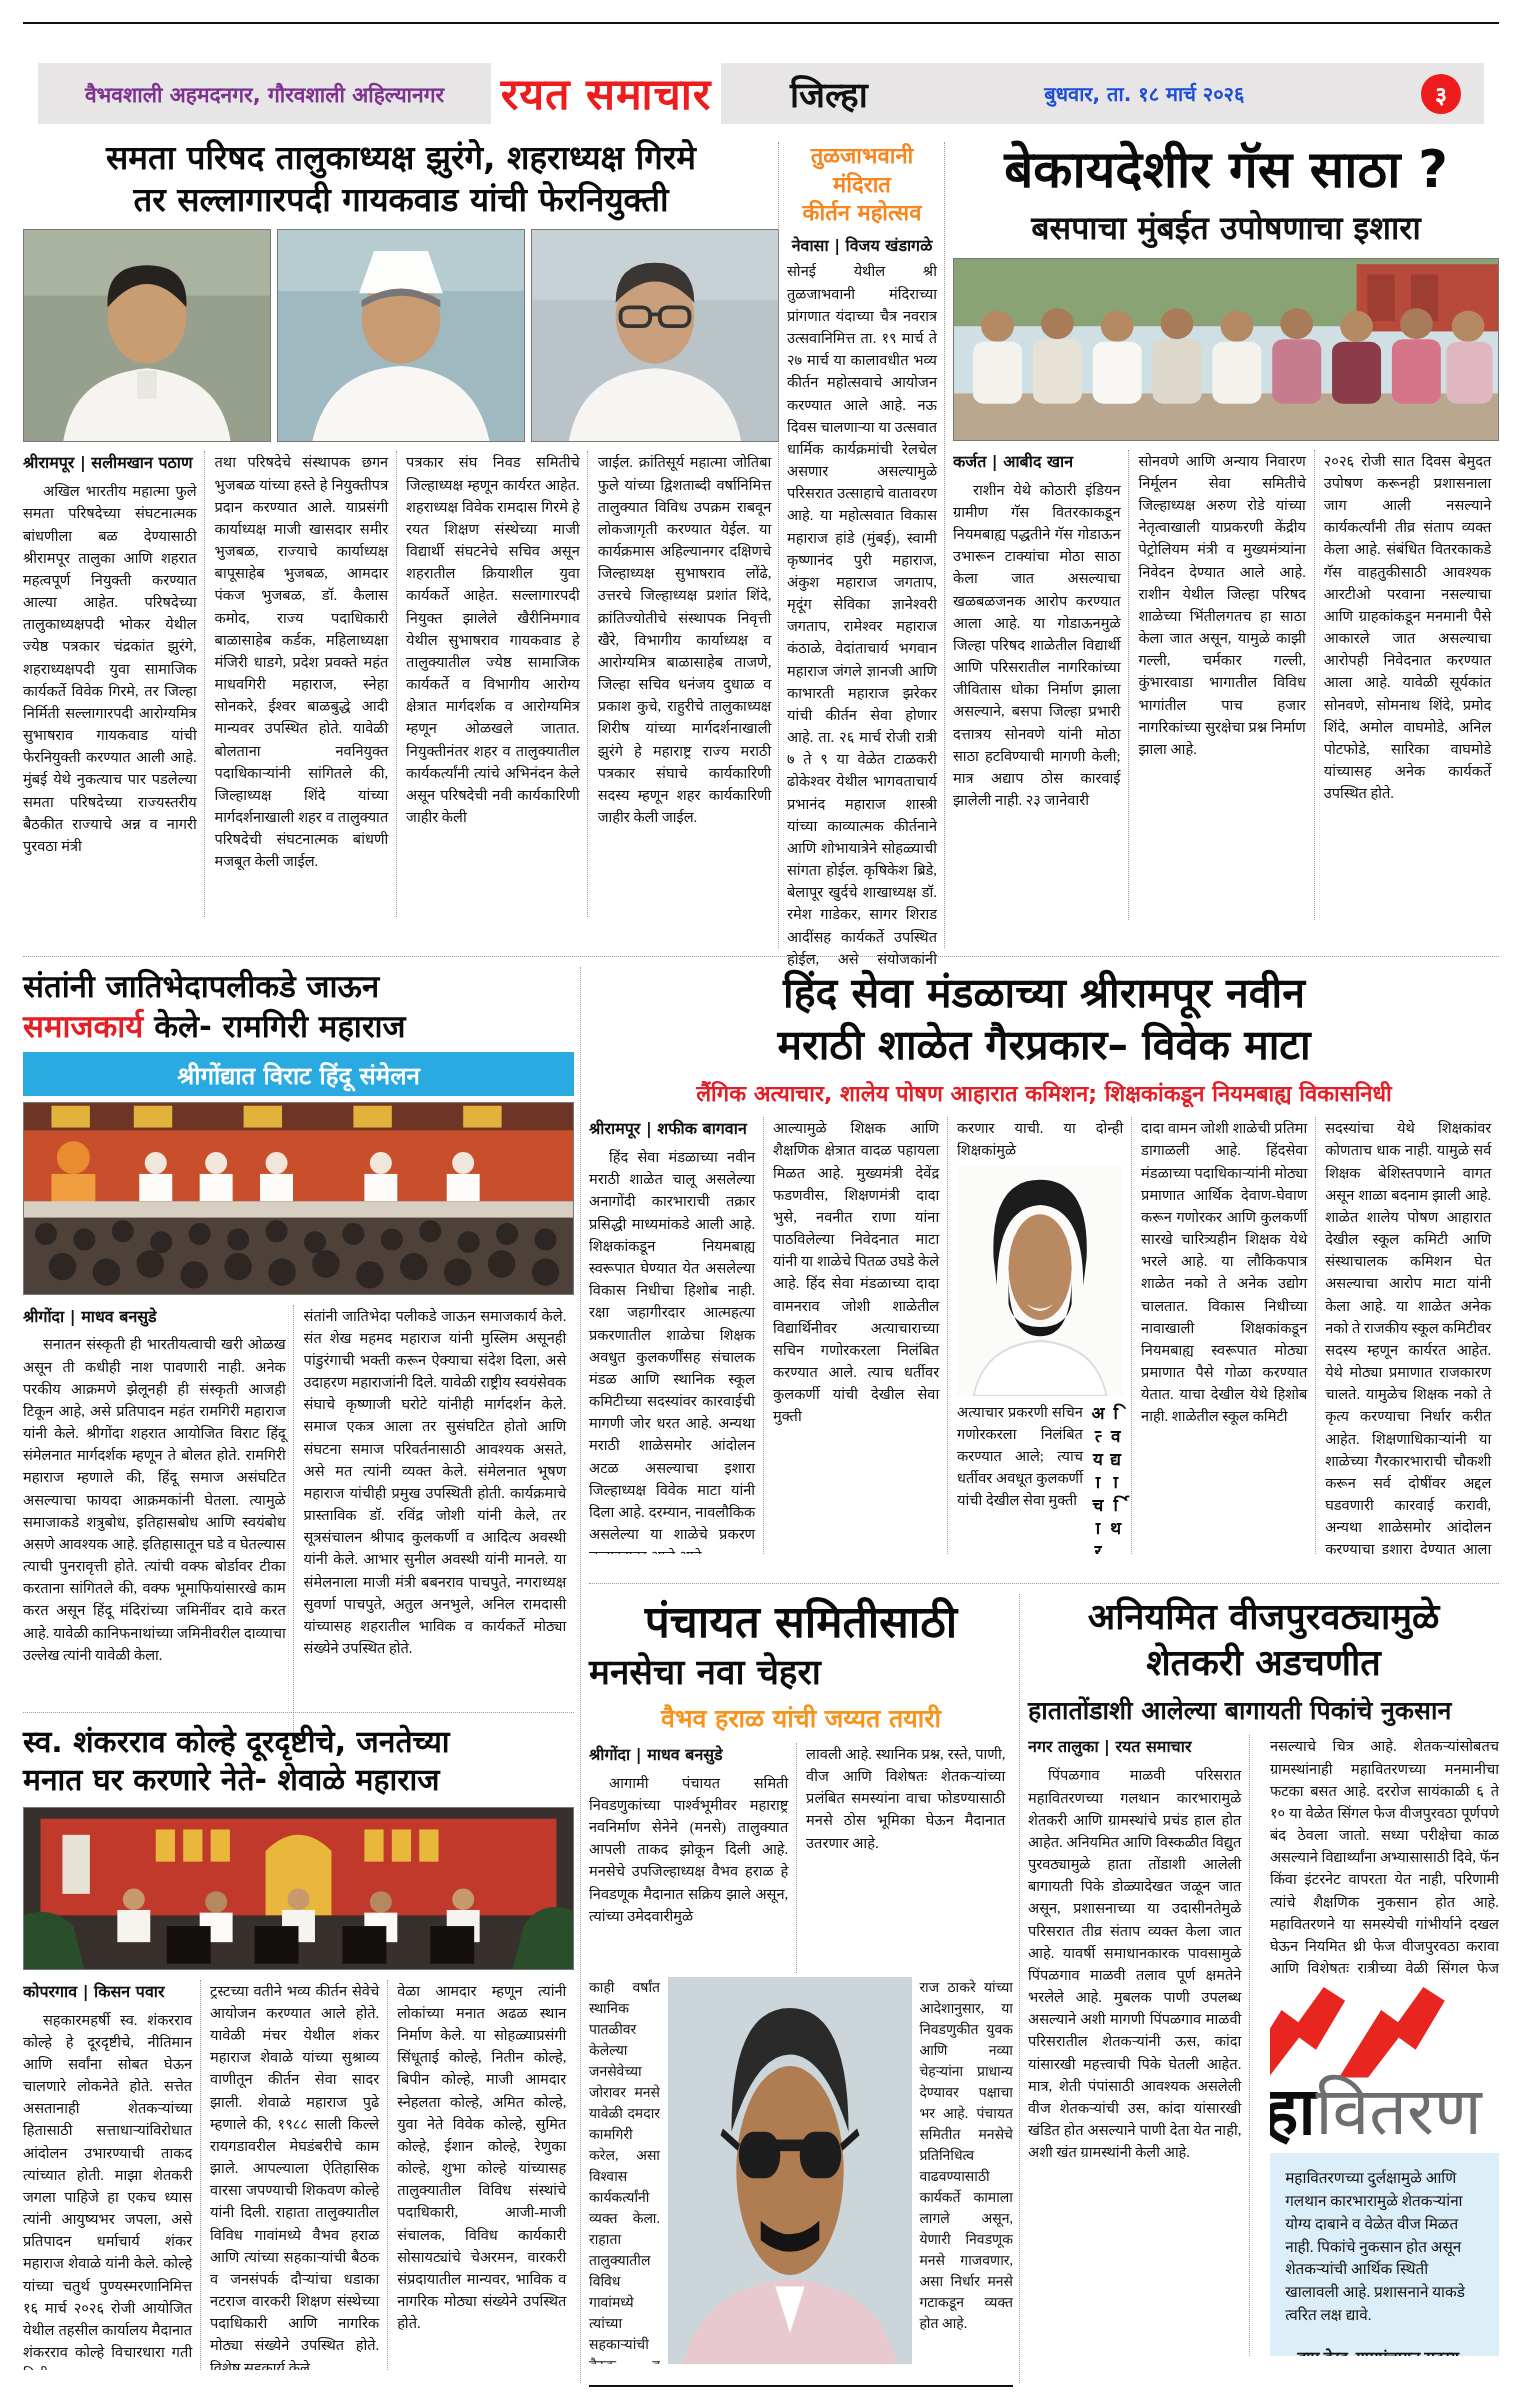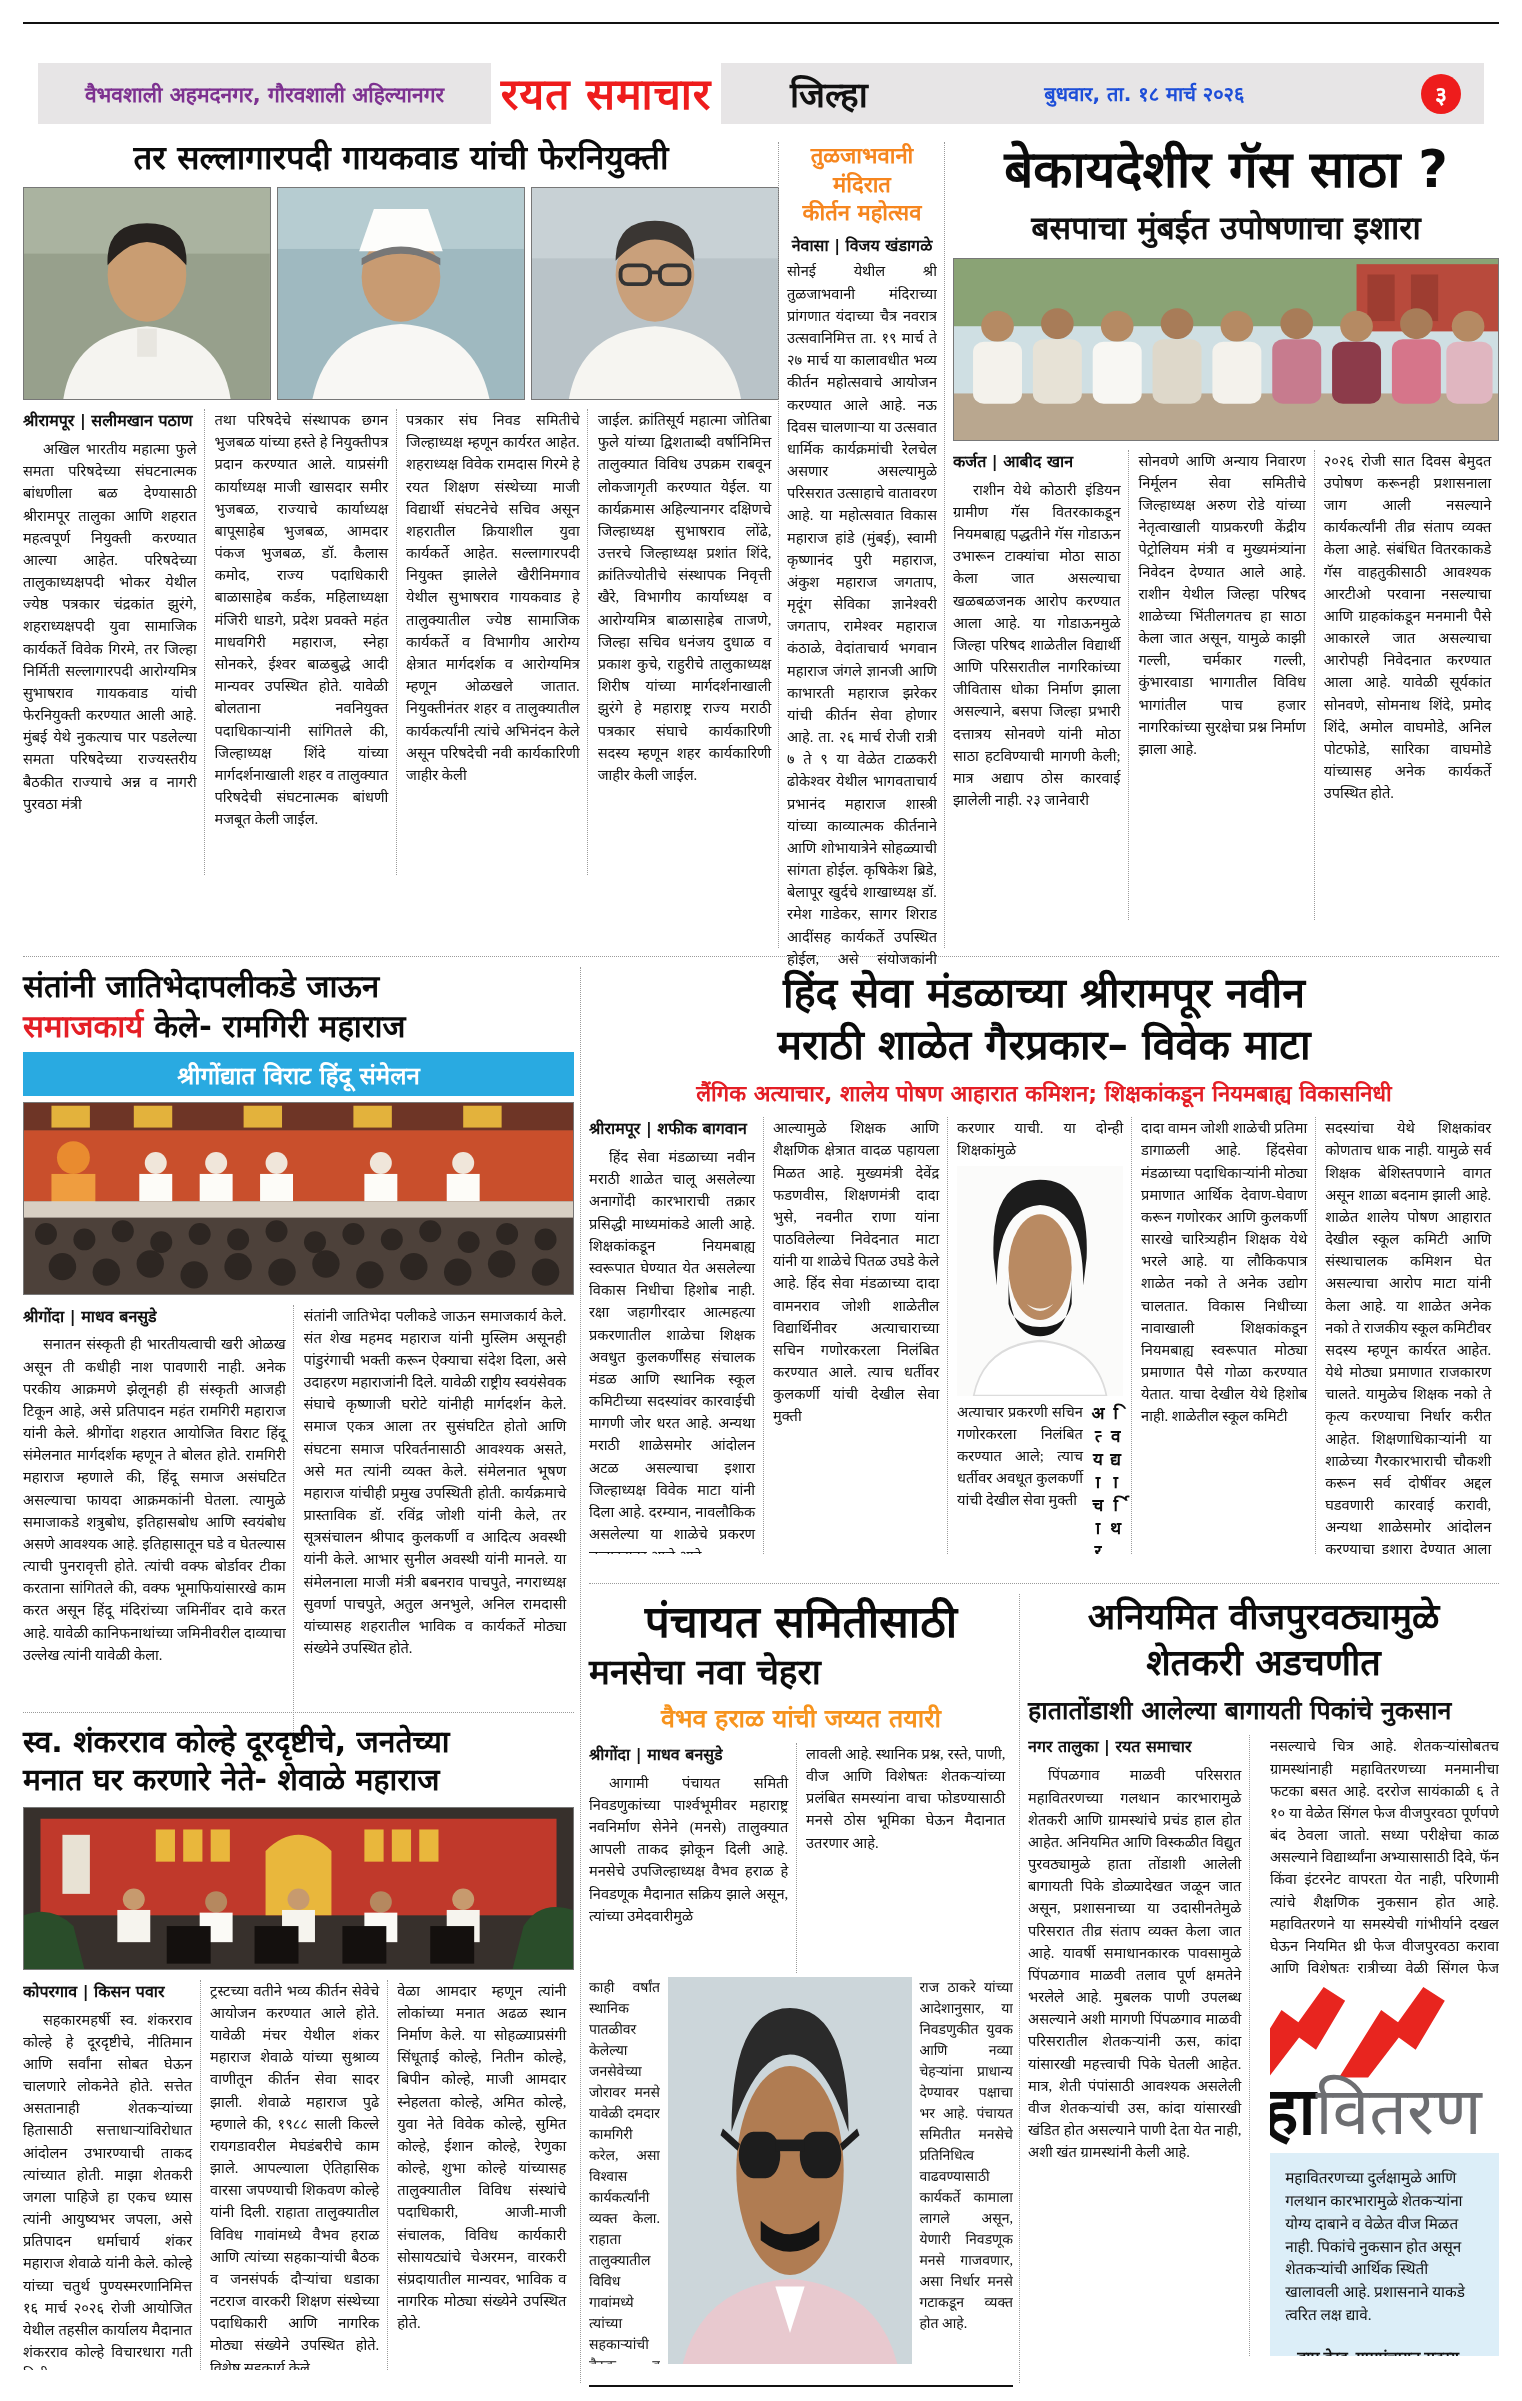--- a/index.html
+++ b/index.html
@@ -69,20 +69,21 @@
   <div class="abs" style="left:491px; top:63px; width:230px; height:61px; display:flex; justify-content:center; background:#fff;">
     <span class="masthead">रयत समाचार</span>
   </div>
   <div class="abs hdr-right" style="left:721px; top:63px; width:763px; height:61px;">
     <span class="section-name">जिल्हा</span>
     <span class="edition-date">बुधवार, ता. १८ मार्च २०२६</span>
     <span class="page-circle">३</span>
   </div>
 
   <div class="abs" style="left:23px; top:137px; width:756px; height:812px;">
+    <div class="hl" style="font-size:33px;">समता परिषद तालुकाध्यक्ष झुरंगे, शहराध्यक्ष गिरमे</div>
     <div class="hl" style="font-size:33px;">तर सल्लागारपदी गायकवाड यांची फेरनियुक्ती</div>
     <div style="display:flex; gap:6.1px; margin-top:7.7px; height:213px;">
       <div class="photo" style="flex:1;">
         <svg viewBox="0 0 100 90" preserveAspectRatio="none">
           <rect width="100" height="90" fill="#97a08c"></rect>
           <rect width="100" height="28" fill="#aab3a0"></rect>
           <path d="M16,90 Q20,62 50,59 Q80,62 84,90 Z" fill="#f5f4f0"></path>
           <ellipse cx="50" cy="37" rx="16" ry="20" fill="#c99d72"></ellipse>
           <path d="M34,33 Q33,15 50,15 Q67,15 66,33 Q58,23 50,23 Q42,23 34,33 Z" fill="#26221f"></path>
           <rect x="46" y="60" width="8" height="12" fill="#e8e6e0"></rect>

